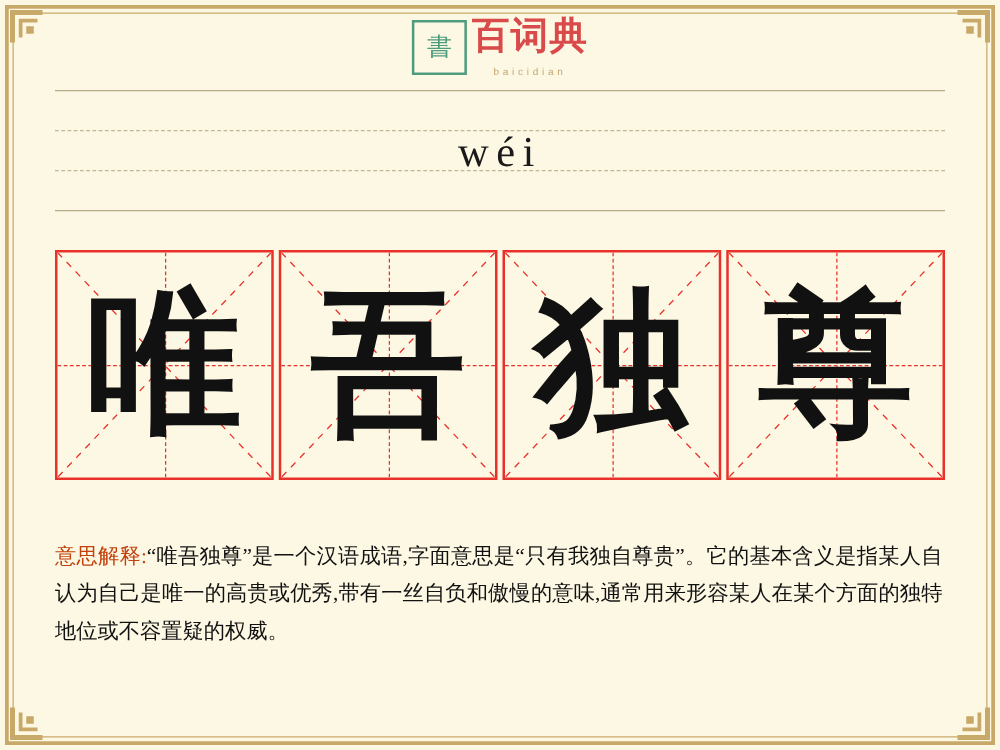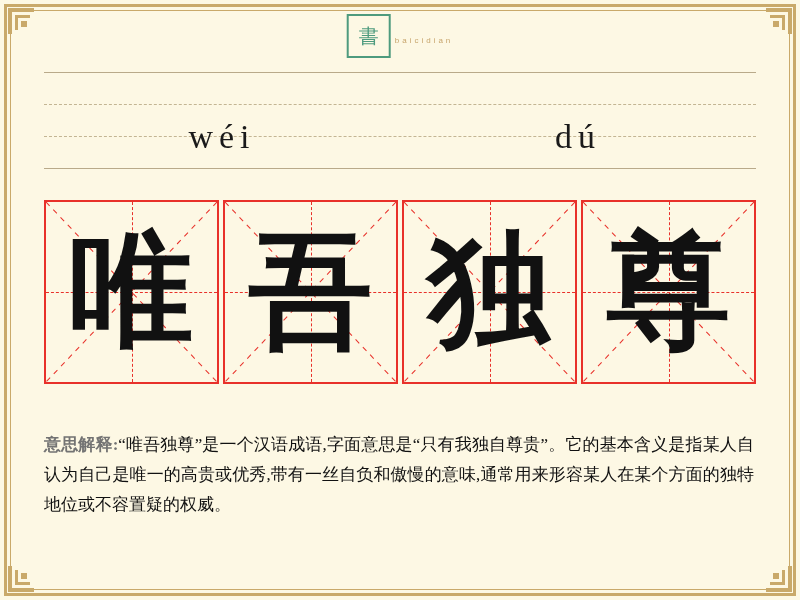--- a/index.html
+++ b/index.html
@@ -108,21 +108,21 @@
     width: 712px;
     height: 0;
     border-top: 1px solid #b9aa8a;
   }
   .staff-line.l1 { top: 0px; }
   .staff-line.l2 { top: 32px; border-top: 1px dashed #c3b593; }
   .staff-line.l3 { top: 64px; border-top: 1px dashed #c3b593; }
   .staff-line.l4 { top: 96px; }
   .pinyin-row {
     position: absolute;
-    left: 0; top: 17px;
+    left: 0; top: 3px;
     width: 712px;
     height: 96px;
     display: flex;
   }
   .pinyin-cell {
     flex: 1 1 0;
     display: flex;
     align-items: center;
     justify-content: center;
     font-family: "Liberation Serif", serif;
@@ -192,22 +192,22 @@
     left: 44px;
     top: 430px;
     width: 710px;
     font-family: "Liberation Serif", serif;
     font-size: 17px;
     line-height: 1.75;
     color: #111;
     text-align: justify;
   }
   .explain .label {
-    font-weight: bold;
-    color: #737373;
+    font-weight: normal;
+    color: #c2410c;
   }
 </style>
 </head>
 <body>
 
 <div class="page">
 
   <div class="border-outer"></div>
   <div class="border-inner"></div>
 
@@ -238,32 +238,32 @@
       <path d="M9 9 H24 V12 H12 V24 H9 Z" fill="#c9a96a"></path>
       <rect x="15" y="15" width="6" height="6" fill="#c9a96a"></rect>
     </svg>
   </div>
 
   <div class="logo">
     <div class="logo-mark">
       <span class="seal">書</span>
     </div>
     <div class="logo-text">
+      <span class="logo-cn">百词典</span>
       <span class="logo-en">baicidian</span>
     </div>
   </div>
 
   <div class="pinyin-area">
     <div class="staff-line l1"></div>
     <div class="staff-line l2"></div>
     <div class="staff-line l3"></div>
     <div class="staff-line l4"></div>
     <div class="pinyin-row">
       <div class="pinyin-cell">wéi</div>
-      <div class="pinyin-cell">dú</div>
     </div>
   </div>
 
   <div class="char-grid">
 
     <div class="char-cell">
       <svg class="diag-svg" preserveAspectRatio="none" viewBox="0 0 100 100">
         <line x1="0" y1="0" x2="100" y2="100" stroke="#e8312a" stroke-width="0.6" stroke-dasharray="3 3"></line>
         <line x1="100" y1="0" x2="0" y2="100" stroke="#e8312a" stroke-width="0.6" stroke-dasharray="3 3"></line>
       </svg>

